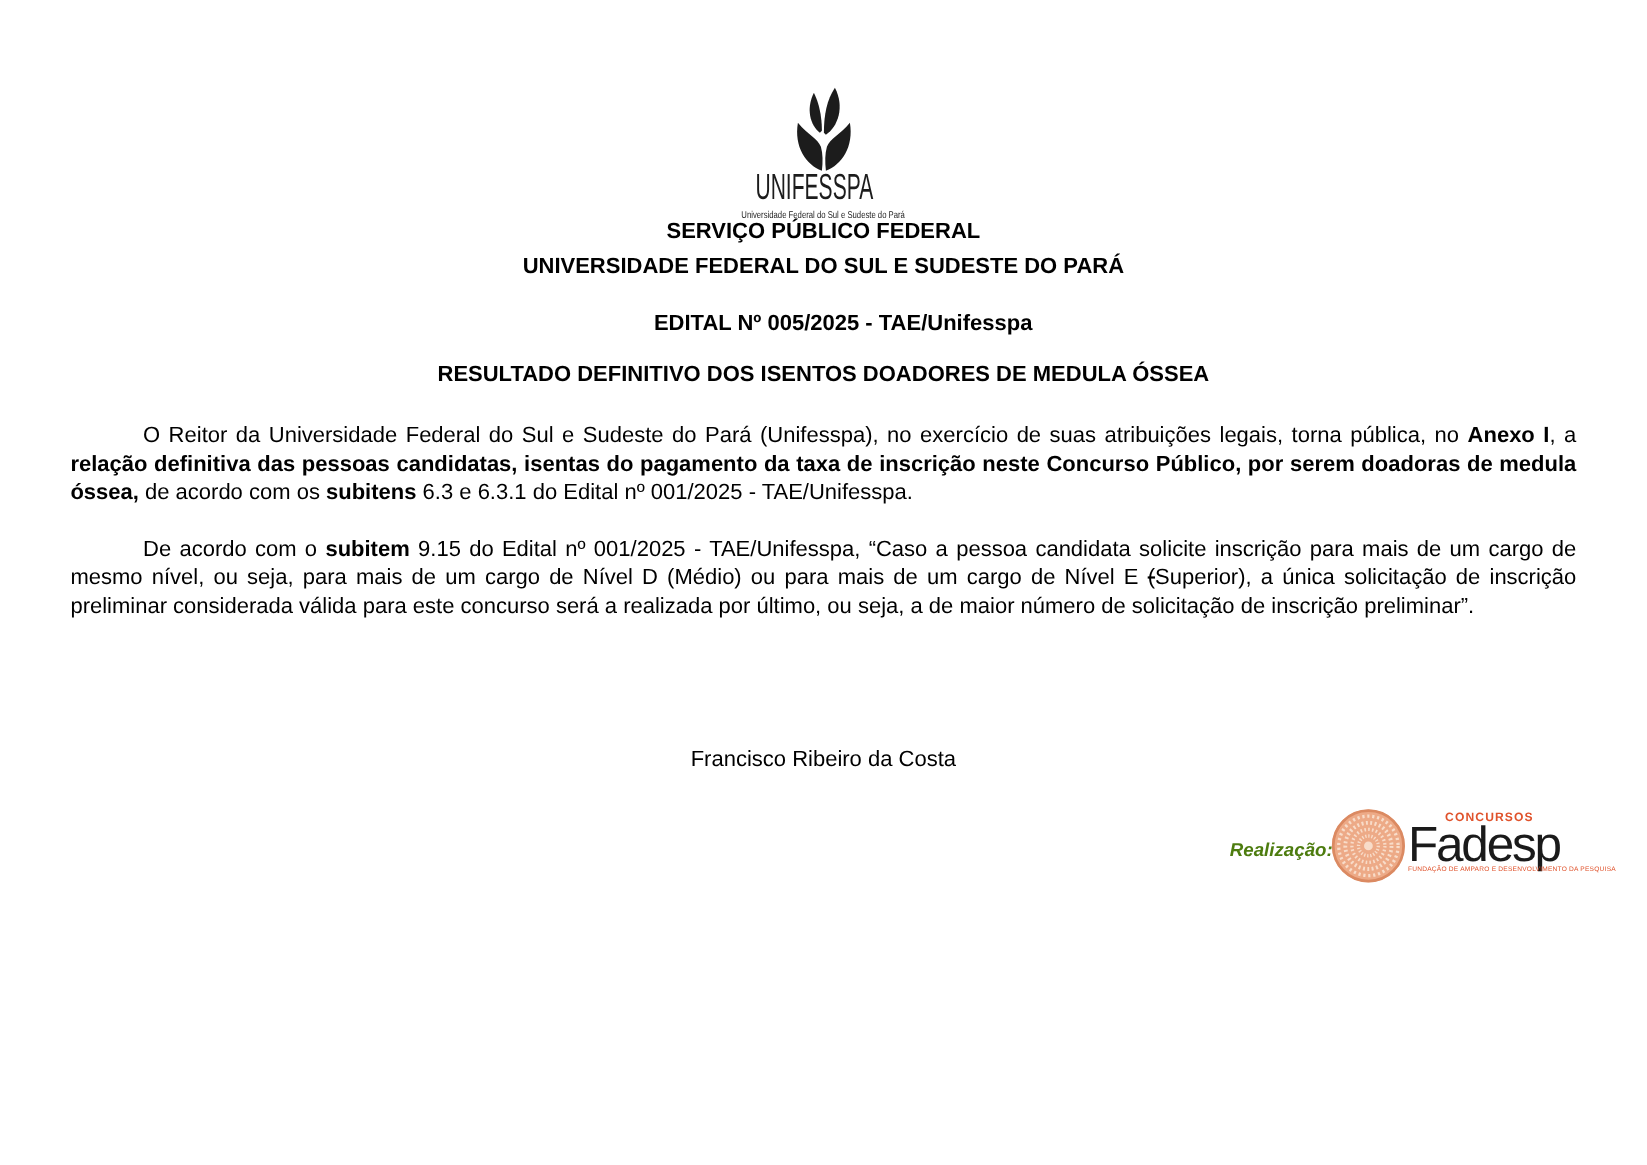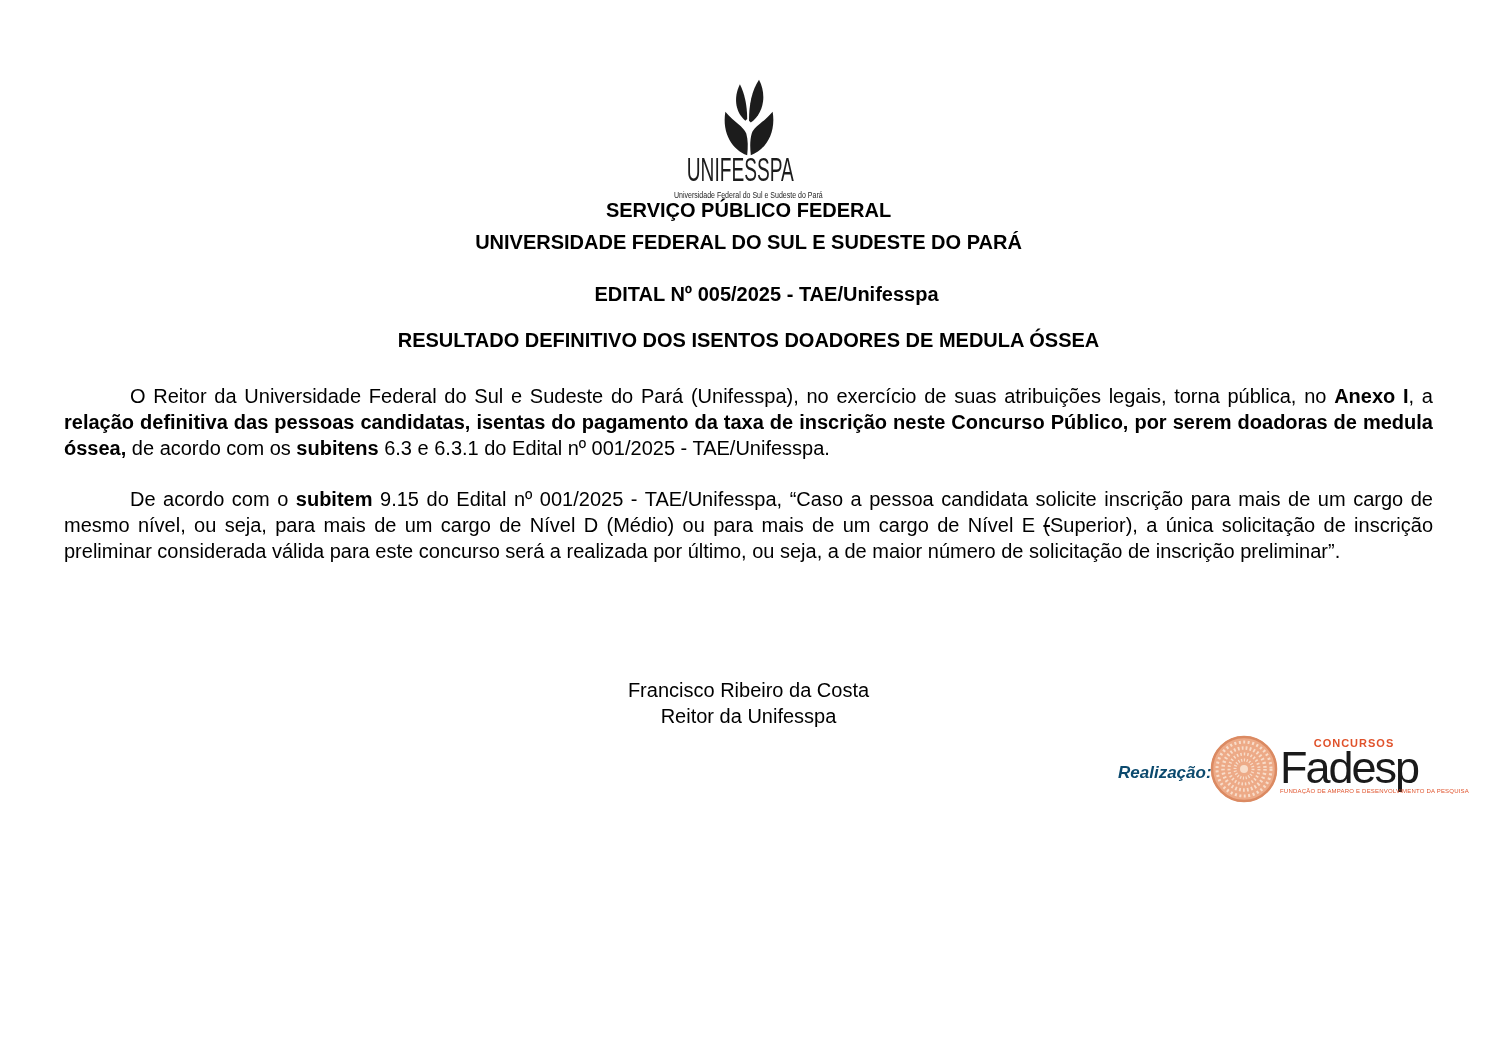--- a/index.html
+++ b/index.html
@@ -77,21 +77,21 @@
     top: 733px;
     width: 310px;
     height: 75px;
   }
   .realization-label {
     position: absolute;
     left: 0; top: 30px;
     font-size: 17px;
     font-weight: bold;
     font-style: italic;
-    color: #0c4a6e;
+    color: #4d7c0f;
     white-space: nowrap;
   }
   .mandala { position: absolute; left: 92px; top: 2px; }
   .fadesp-block { position: absolute; left: 162px; top: 5px; width: 148px; }
   .fadesp-top {
     text-align: center;
     font-size: 11px;
     font-weight: bold;
     letter-spacing: 1px;
     color: var(--accent-orange, #E0522B);
@@ -136,21 +136,20 @@
 
   <div class="center-line h-line1">SERVIÇO PÚBLICO FEDERAL</div>
   <div class="center-line h-line2">UNIVERSIDADE FEDERAL DO SUL E SUDESTE DO PARÁ</div>
   <div class="center-line edital">EDITAL Nº 005/2025 - TAE/Unifesspa</div>
   <div class="center-line doc-title">RESULTADO DEFINITIVO DOS ISENTOS DOADORES DE MEDULA ÓSSEA</div>
 
   <p class="para para-1"><span>O Reitor da Universidade Federal do Sul e Sudeste do Pará (Unifesspa), no exercício de suas atribuições legais, torna pública, no </span><span class="b">Anexo I</span><span>, a </span><span class="b">relação definitiva das pessoas candidatas, isentas do pagamento da taxa de inscrição neste Concurso Público, por serem doadoras de medula óssea,</span><span> de acordo com os </span><span class="b">subitens</span><span> 6.3 e 6.3.1 do Edital nº 001/2025 - TAE/Unifesspa.</span></p>
   <p class="para para-2"><span>De acordo com o </span><span class="b">subitem</span><span> 9.15 do Edital nº 001/2025 - TAE/Unifesspa, “Caso a pessoa candidata solicite inscrição para mais de um cargo de mesmo nível, ou seja, para mais de um cargo de Nível D (Médio) ou para mais de um cargo de Nível E </span><span class="s">(</span><span>Superior), a única solicitação de inscrição preliminar considerada válida para este concurso será a realizada por último, ou seja, a de maior número de solicitação de inscrição preliminar”.</span></p>
 
   <div class="center-line signer-name">Francisco Ribeiro da Costa</div>
-  <div class="center-line signer-role">Reitor da Unifesspa</div>
 
   <div class="realization">
     <span class="realization-label">Realização:</span>
 
     <svg class="mandala" width="68" height="68" viewBox="0 0 68 68" aria-hidden="true">
       <circle cx="34" cy="34" r="33" fill="#EDAA87"></circle>
       <circle cx="34" cy="34" r="32" fill="none" stroke="#DB8A62" stroke-width="2.5"></circle>
       <circle cx="34" cy="34" r="27" fill="none" stroke="#F8DCC9" stroke-width="3" stroke-dasharray="2 2.5"></circle>
       <circle cx="34" cy="34" r="21" fill="none" stroke="#F8DCC9" stroke-width="3.5" stroke-dasharray="1.8 2.2"></circle>
       <circle cx="34" cy="34" r="15" fill="none" stroke="#F8DCC9" stroke-width="3" stroke-dasharray="1.5 2"></circle>

